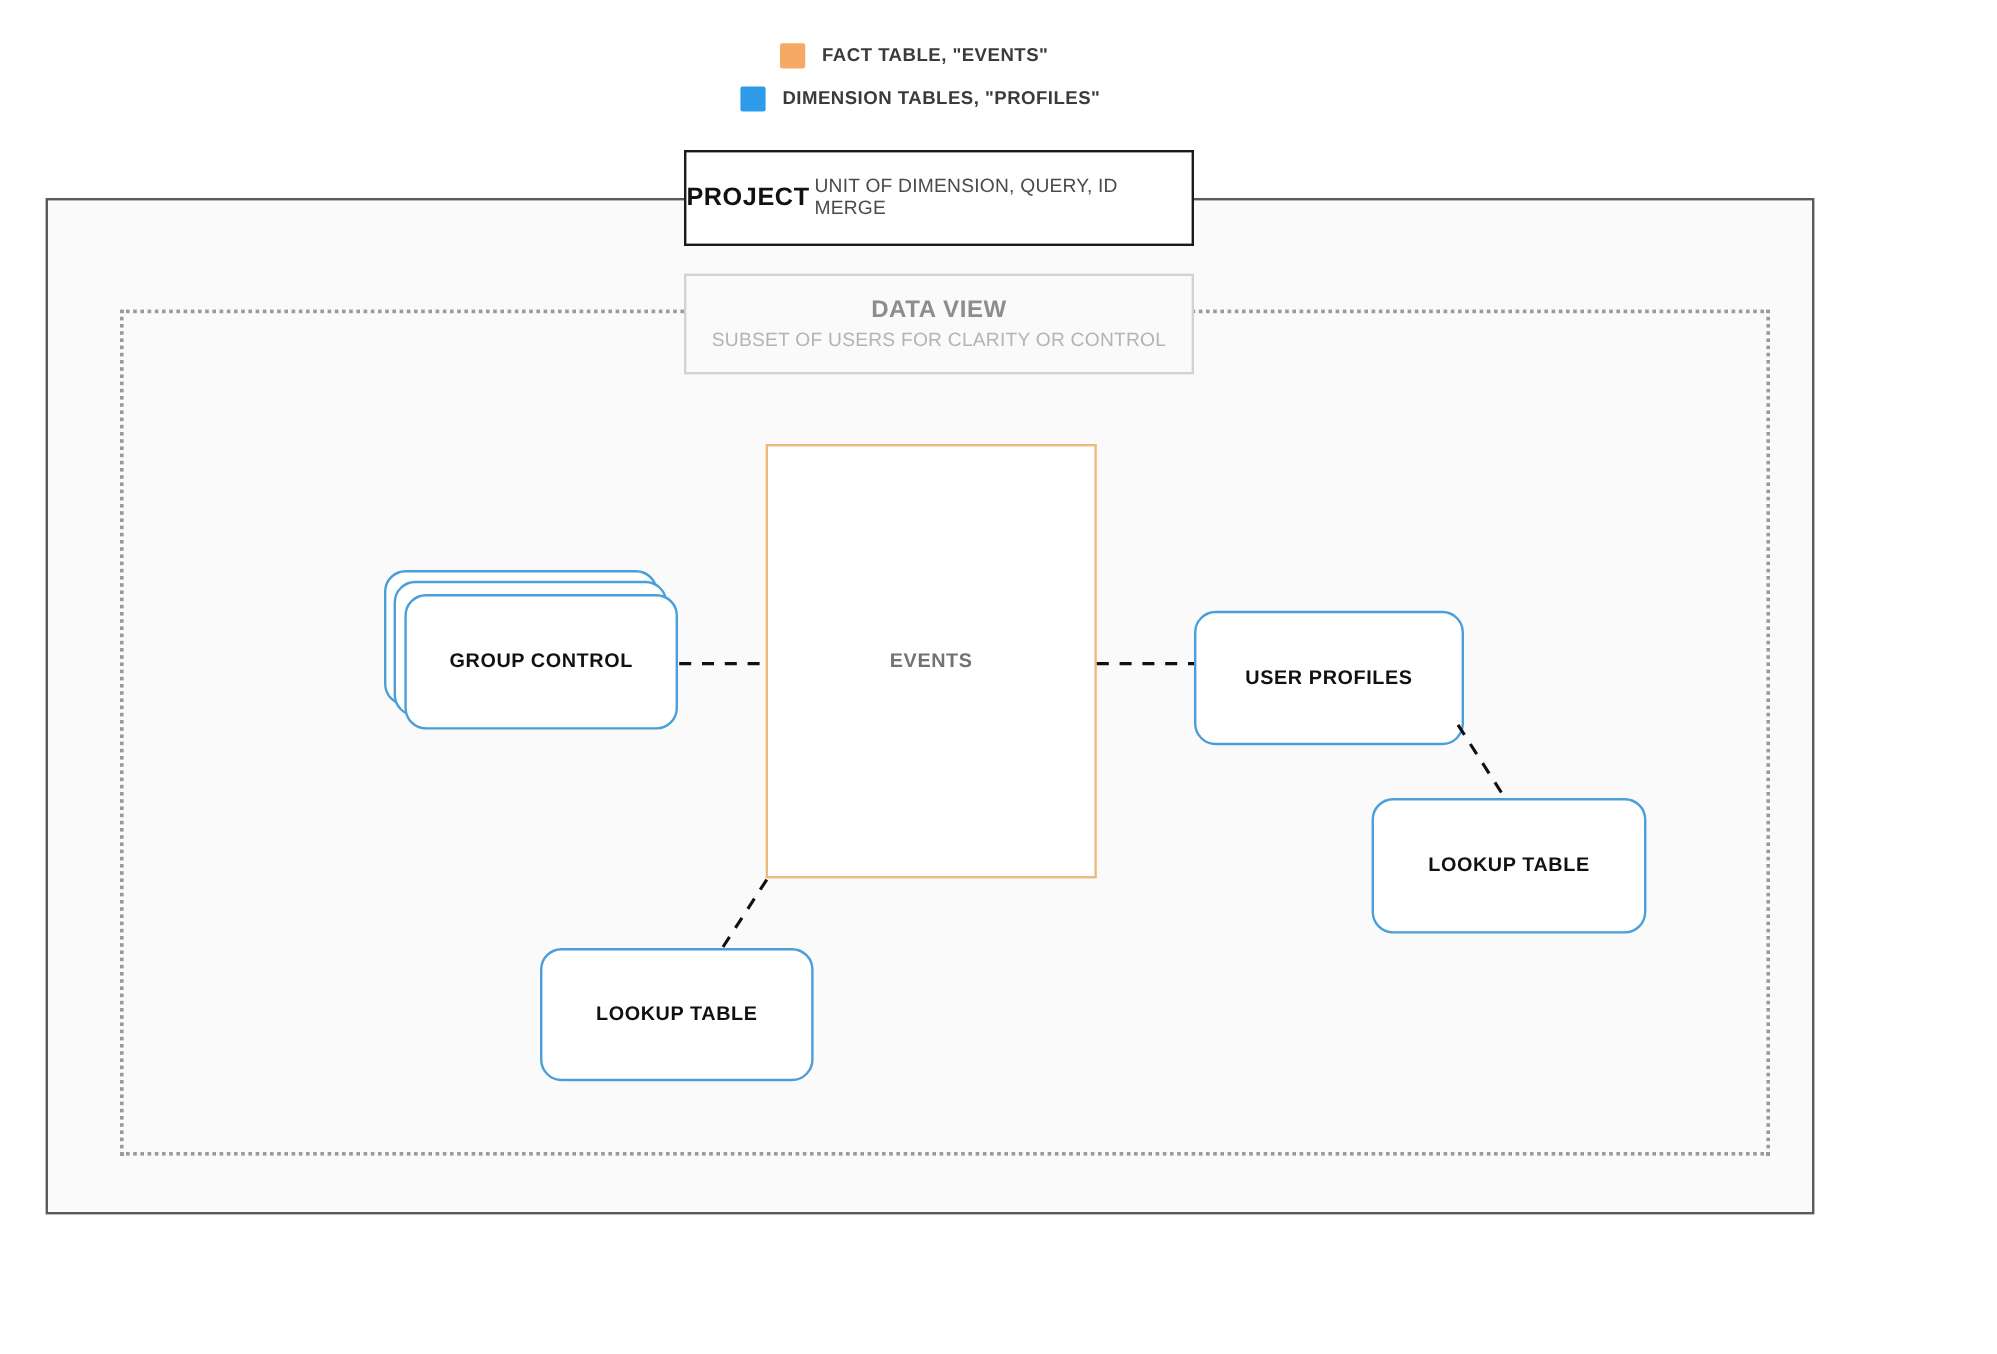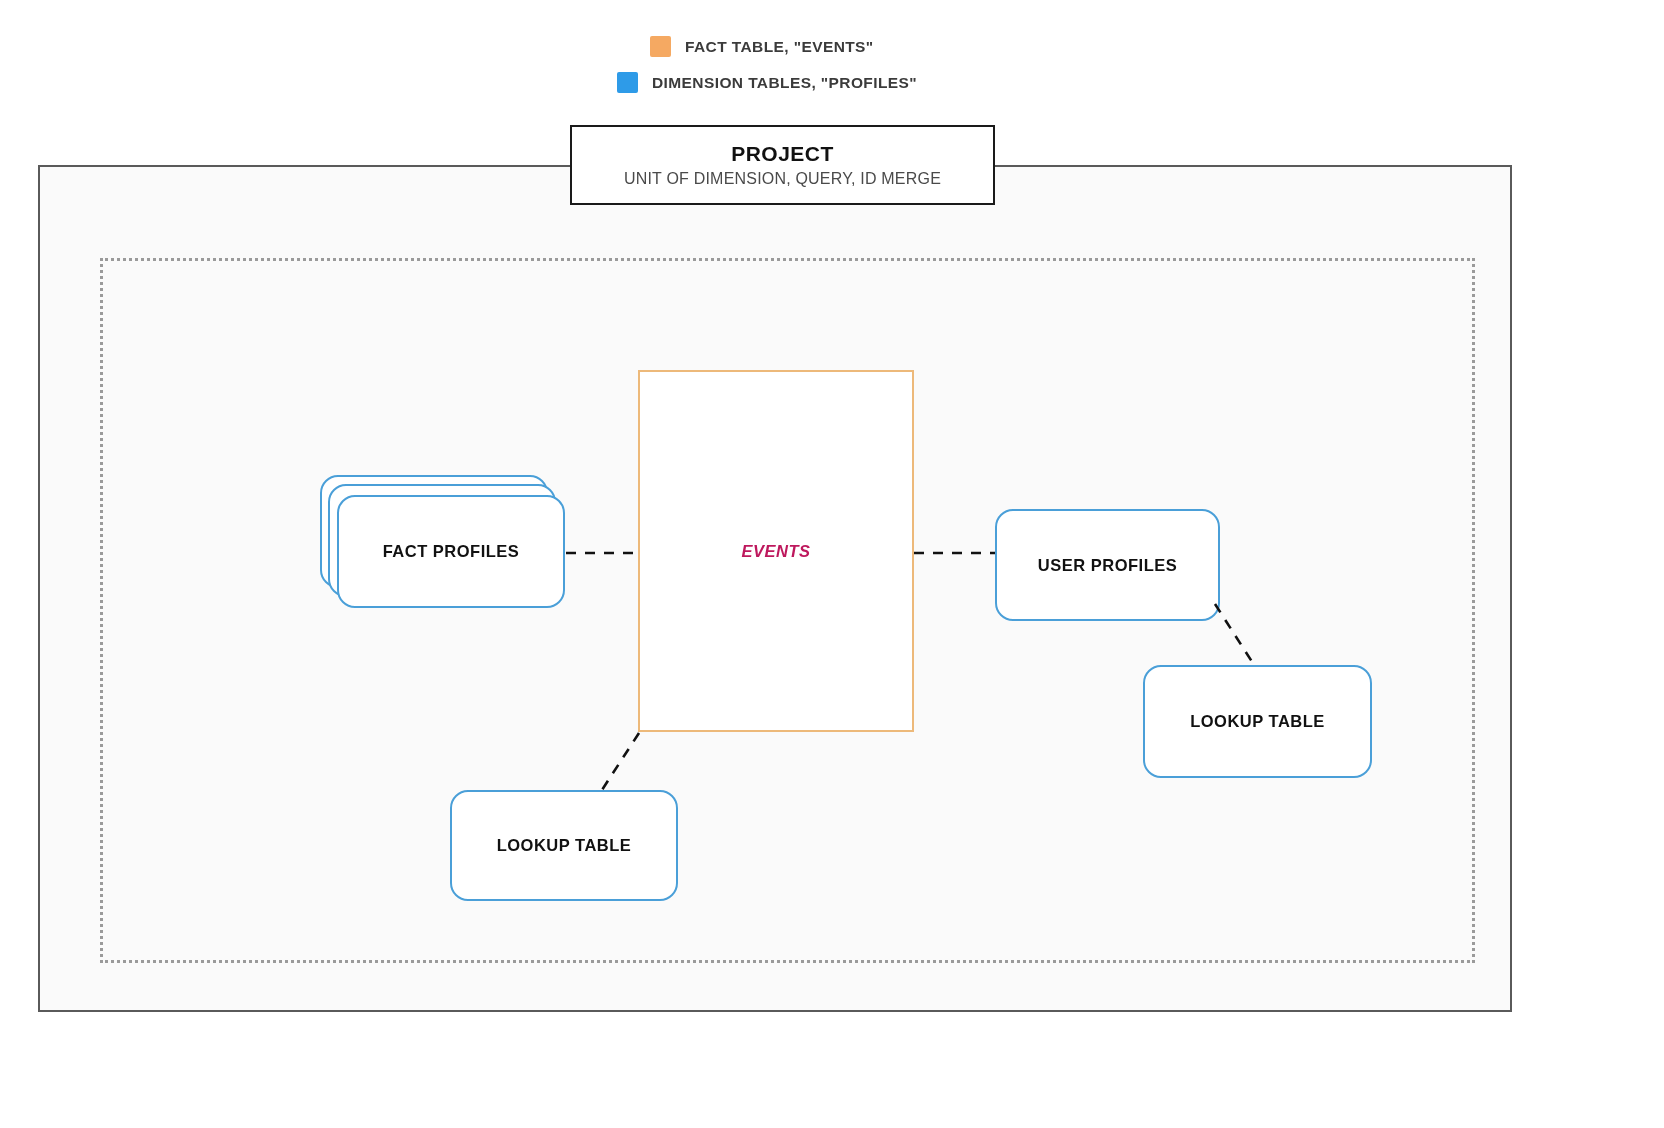--- a/index.html
+++ b/index.html
@@ -58,21 +58,21 @@
   }
 
   
   #project-box {
     position: absolute;
     left: 570px; top: 125px;
     width: 425px; height: 80px;
     background: #ffffff;
     border: 2.5px solid #1a1a1a;
     display: flex;
-    flex-direction: column;
+    flex-direction: row;
     align-items: center;
     justify-content: center;
     gap: 4px;
     z-index: 30;
   }
   #project-box .box-title {
     font-size: 21px;
     font-weight: bold;
     color: #111111;
     letter-spacing: 0.5px;
@@ -117,23 +117,22 @@
     background: #ffffff;
     border: 2px solid #edb97a;
     display: flex;
     align-items: center;
     justify-content: center;
     z-index: 20;
   }
   #events-box .node-label {
     font-size: 16.5px;
     font-weight: bold;
-    color: #be185d;
-    letter-spacing: 0.5px;
-    font-style: italic;
+    color: #737373;
+    letter-spacing: 0.5px;
   }
 
   
   .dim-card {
     position: absolute;
     background: #ffffff;
     border: 2px solid #4a9fd8;
     border-radius: 18px;
     display: flex;
     align-items: center;
@@ -202,34 +201,38 @@
     <line x1="639" y1="733" x2="600" y2="793" stroke="#111111" stroke-width="2.6" stroke-dasharray="10 9"></line>
   </svg>
 
   <div id="events-box">
     <span class="node-label">EVENTS</span>
   </div>
 
   <div class="stack-sheet" id="group-sheet-3"></div>
   <div class="stack-sheet" id="group-sheet-2"></div>
   <div class="dim-card" id="group-profiles">
-    <span class="node-label">FACT PROFILES</span>
+    <span class="node-label">GROUP CONTROL</span>
   </div>
 
   <div class="dim-card" id="user-profiles">
     <span class="node-label">USER PROFILES</span>
   </div>
 
   <div class="dim-card" id="lookup-right">
     <span class="node-label">LOOKUP TABLE</span>
   </div>
 
   <div class="dim-card" id="lookup-left">
     <span class="node-label">LOOKUP TABLE</span>
   </div>
 
   <div id="project-box">
     <span class="box-title">PROJECT</span>
     <span class="box-sub">UNIT OF DIMENSION, QUERY, ID MERGE</span>
   </div>
 
+  <div id="dataview-box">
+    <span class="box-title">DATA VIEW</span>
+    <span class="box-sub">SUBSET OF USERS FOR CLARITY OR CONTROL</span>
+  </div>
 
 </div>
 
 </body></html>

